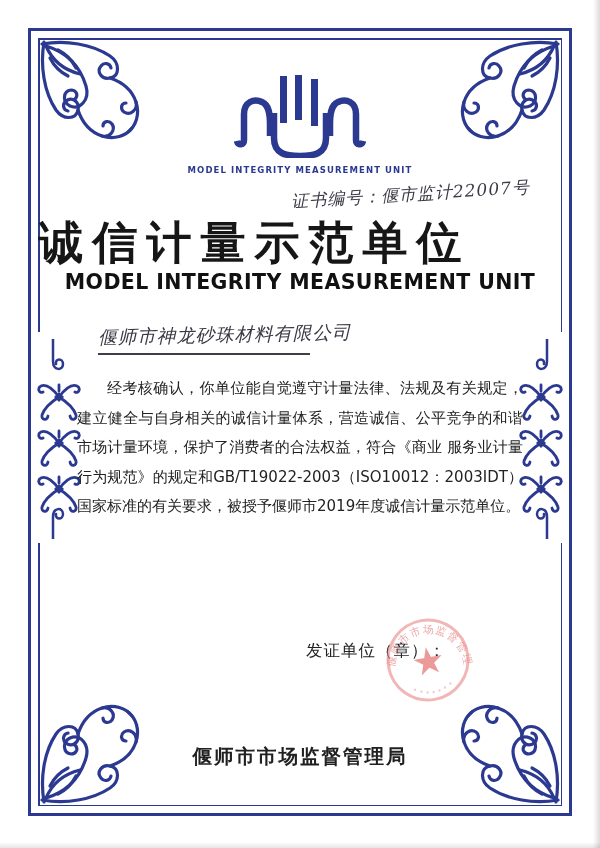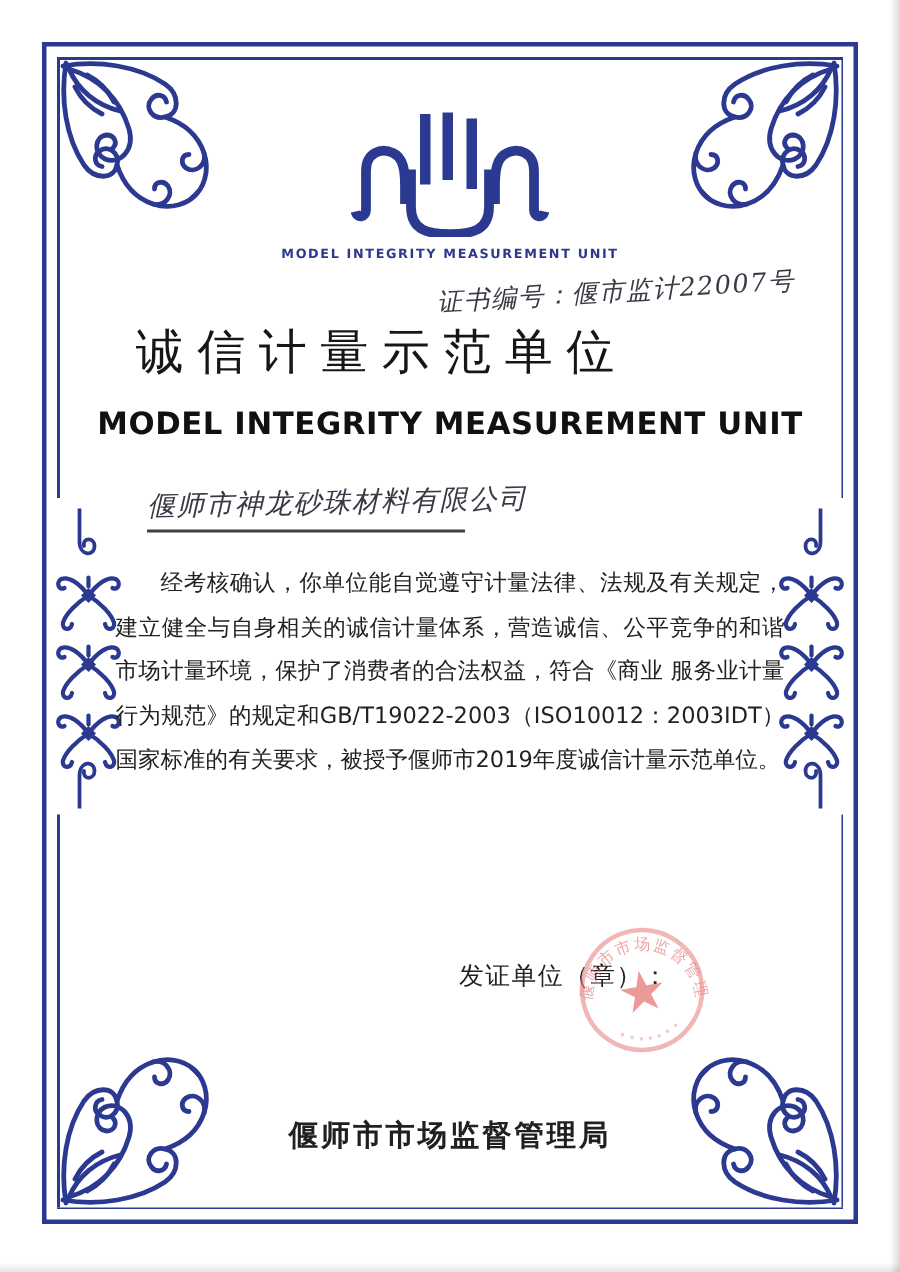--- a/index.html
+++ b/index.html
@@ -43,22 +43,22 @@
     color:#3a3a46;}
   .cert-no{position:absolute;top:183px;right:70px;font-size:17px;letter-spacing:1px;
     transform:rotate(-3.5deg);white-space:nowrap;}
   .company-line{position:absolute;left:98px;top:322px;width:212px;height:31px;
     border-bottom:2px solid #3f3f4a;}
   .company-line .handwriting{display:inline-block;font-size:18.5px;letter-spacing:1px;
     transform:rotate(-1.2deg);white-space:nowrap;}
 
   
   .title-cn{position:absolute;left:0;top:213px;width:500px;text-align:center;
-    font-family:"DejaVu Serif","Liberation Serif",serif;font-weight:400;
-    font-size:32px;letter-spacing:9px;color:#161616;white-space:nowrap;text-indent:9px;}
+    font-family:"DejaVu Serif","Liberation Serif",serif;font-weight:700;
+    font-size:45px;letter-spacing:9px;color:#161616;white-space:nowrap;text-indent:9px;}
   .title-en{position:absolute;left:0;top:270px;width:600px;text-align:center;
     font-weight:bold;font-size:20.5px;letter-spacing:0.4px;color:#111;white-space:nowrap;}
 
   
   .body-text{position:absolute;left:77px;top:374px;width:446px;
     font-size:15px;line-height:29.5px;color:#222;text-align:justify;
     text-indent:2em;text-justify:inter-ideograph;}
 
   
   .issuer-label{position:absolute;left:306px;top:640px;font-size:16.5px;font-weight:normal;

